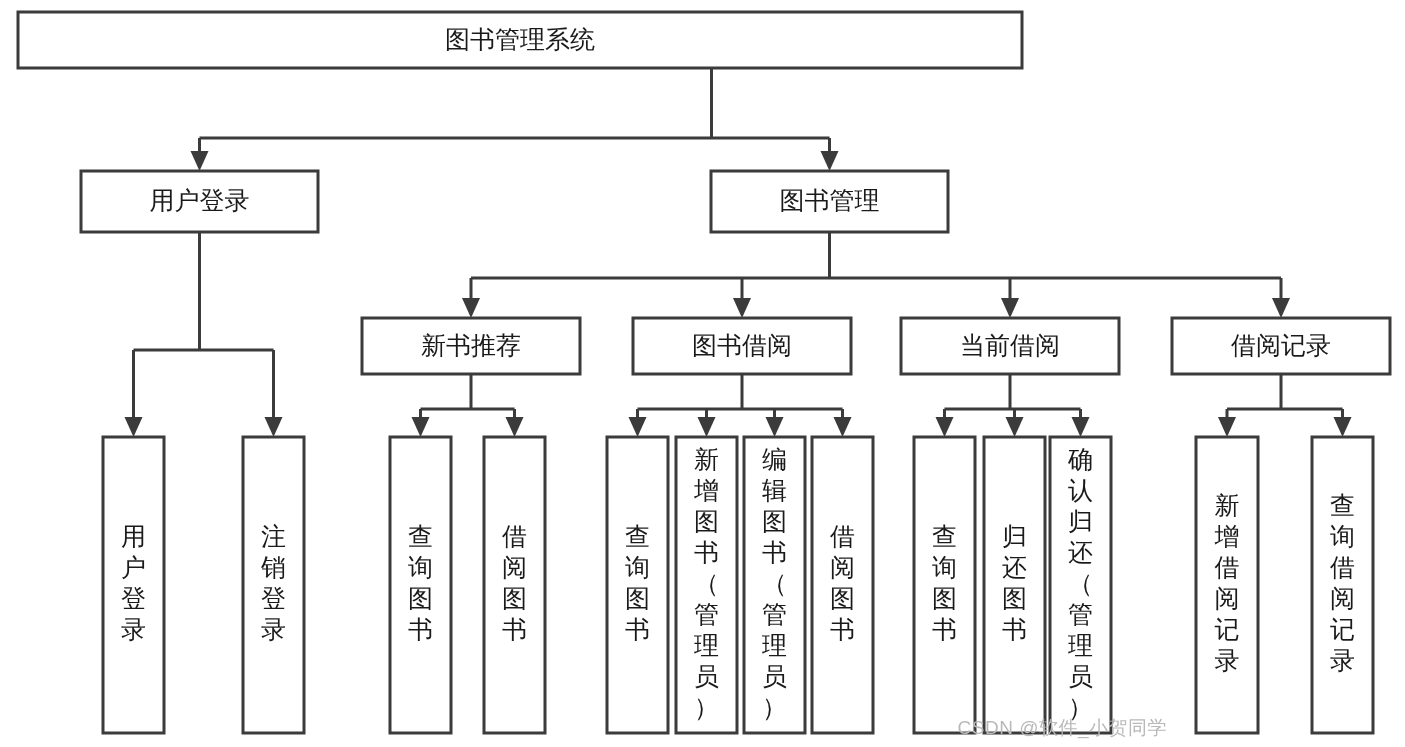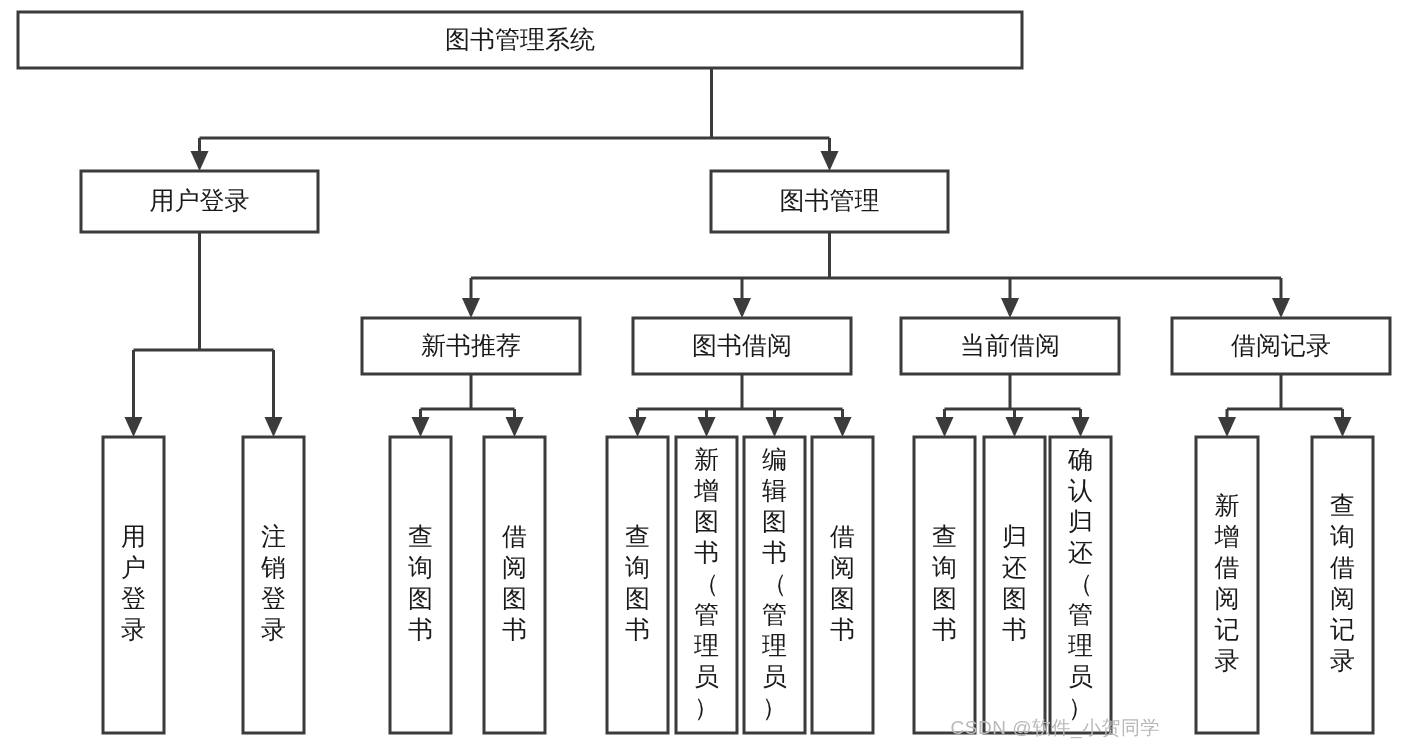--- a/index.html
+++ b/index.html
@@ -49,21 +49,21 @@
     dominant-baseline: middle;
   }
   .node-label-vertical {
     font-family: "Liberation Sans", "DejaVu Sans", sans-serif;
     font-size: 25px;
     fill: #1a1a1a;
     text-anchor: middle;
   }
   .watermark-text {
     position: absolute;
-    right: 11px;
+    right: 4px;
     bottom: 6px;
     font-family: "Liberation Sans", "DejaVu Sans", sans-serif;
     font-size: 19px;
     color: #b9b9b9;
     white-space: nowrap;
     letter-spacing: 0.5px;
     user-select: none;
   }
 </style>
 </head>

